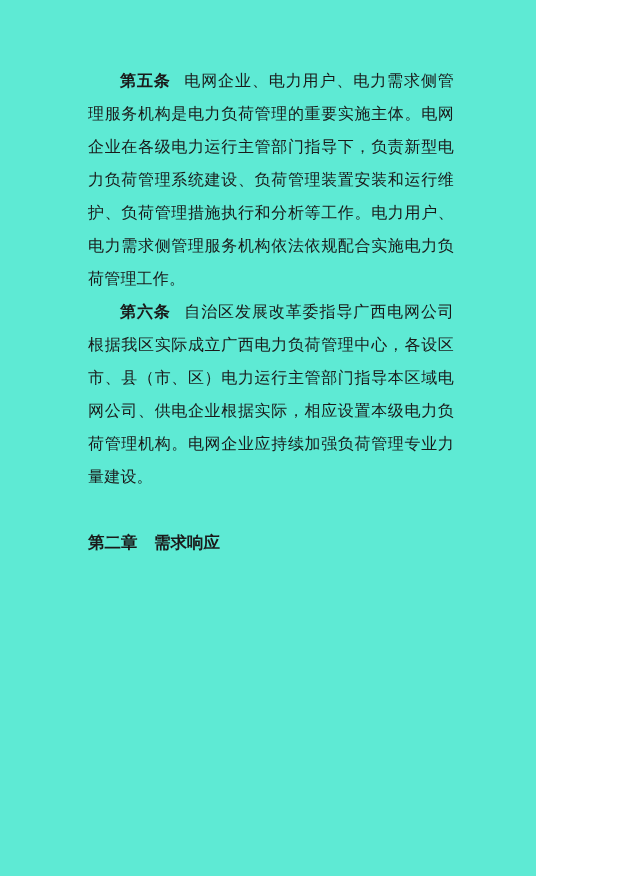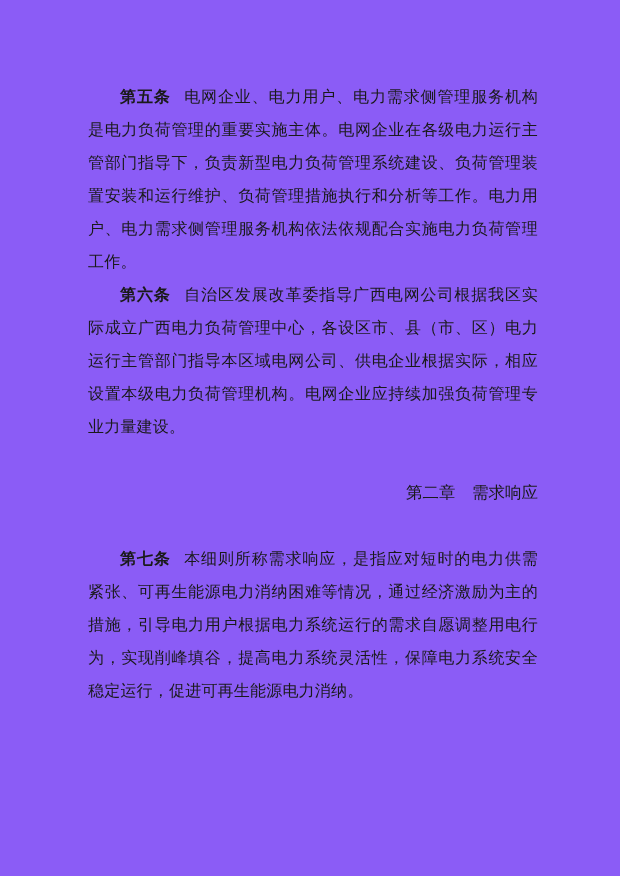--- a/index.html
+++ b/index.html
@@ -2,60 +2,59 @@
 <html><head>
 <meta charset="utf-8">
 <style>
   html, body {
     margin: 0;
     padding: 0;
     background: #ffffff;
   }
   .page {
     position: relative;
-    width: 620px;
+    width: 536px;
     height: 876px;
-    background: #8b5cf6;
+    background: #5eead4;
     overflow: hidden;
     box-sizing: border-box;
-    padding: 80px 82px 0 88px;
+    padding: 64px 82px 0 88px;
   }
   .article {
     margin: 0;
     font-family: "Liberation Serif", "DejaVu Serif", serif;
     font-size: 16px;
     line-height: 33px;
     color: #1a1a1a;
     text-align: justify;
     text-justify: inter-character;
     text-indent: 2em;
     letter-spacing: 0.2px;
   }
   .article .num {
     font-weight: bold;
     margin-right: 0.85em;
   }
   .chapter {
     margin: 33px 0 33px 0;
     font-family: "Liberation Sans", "DejaVu Sans", sans-serif;
-    font-weight: normal;
+    font-weight: bold;
     font-size: 16.5px;
     line-height: 33px;
     color: #1a1a1a;
-    text-align: right;
+    text-align: left;
     text-indent: 0;
   }
 </style>
 </head>
 <body>
 
 <div class="page">
 
   <p class="article"><span class="num">第五条</span><span>电网企业、电力用户、电力需求侧管理服务机构是电力负荷管理的重要实施主体。电网企业在各级电力运行主管部门指导下，负责新型电力负荷管理系统建设、负荷管理装置安装和运行维护、负荷管理措施执行和分析等工作。电力用户、电力需求侧管理服务机构依法依规配合实施电力负荷管理工作。</span></p>
 
   <p class="article"><span class="num">第六条</span><span>自治区发展改革委指导广西电网公司根据我区实际成立广西电力负荷管理中心，各设区市、县（市、区）电力运行主管部门指导本区域电网公司、供电企业根据实际，相应设置本级电力负荷管理机构。电网企业应持续加强负荷管理专业力量建设。</span></p>
 
   <h2 class="chapter">第二章　需求响应</h2>
 
-  <p class="article"><span class="num">第七条</span><span>本细则所称需求响应，是指应对短时的电力供需紧张、可再生能源电力消纳困难等情况，通过经济激励为主的措施，引导电力用户根据电力系统运行的需求自愿调整用电行为，实现削峰填谷，提高电力系统灵活性，保障电力系统安全稳定运行，促进可再生能源电力消纳。</span></p>
 
 
 </div>
 
 </body></html>

